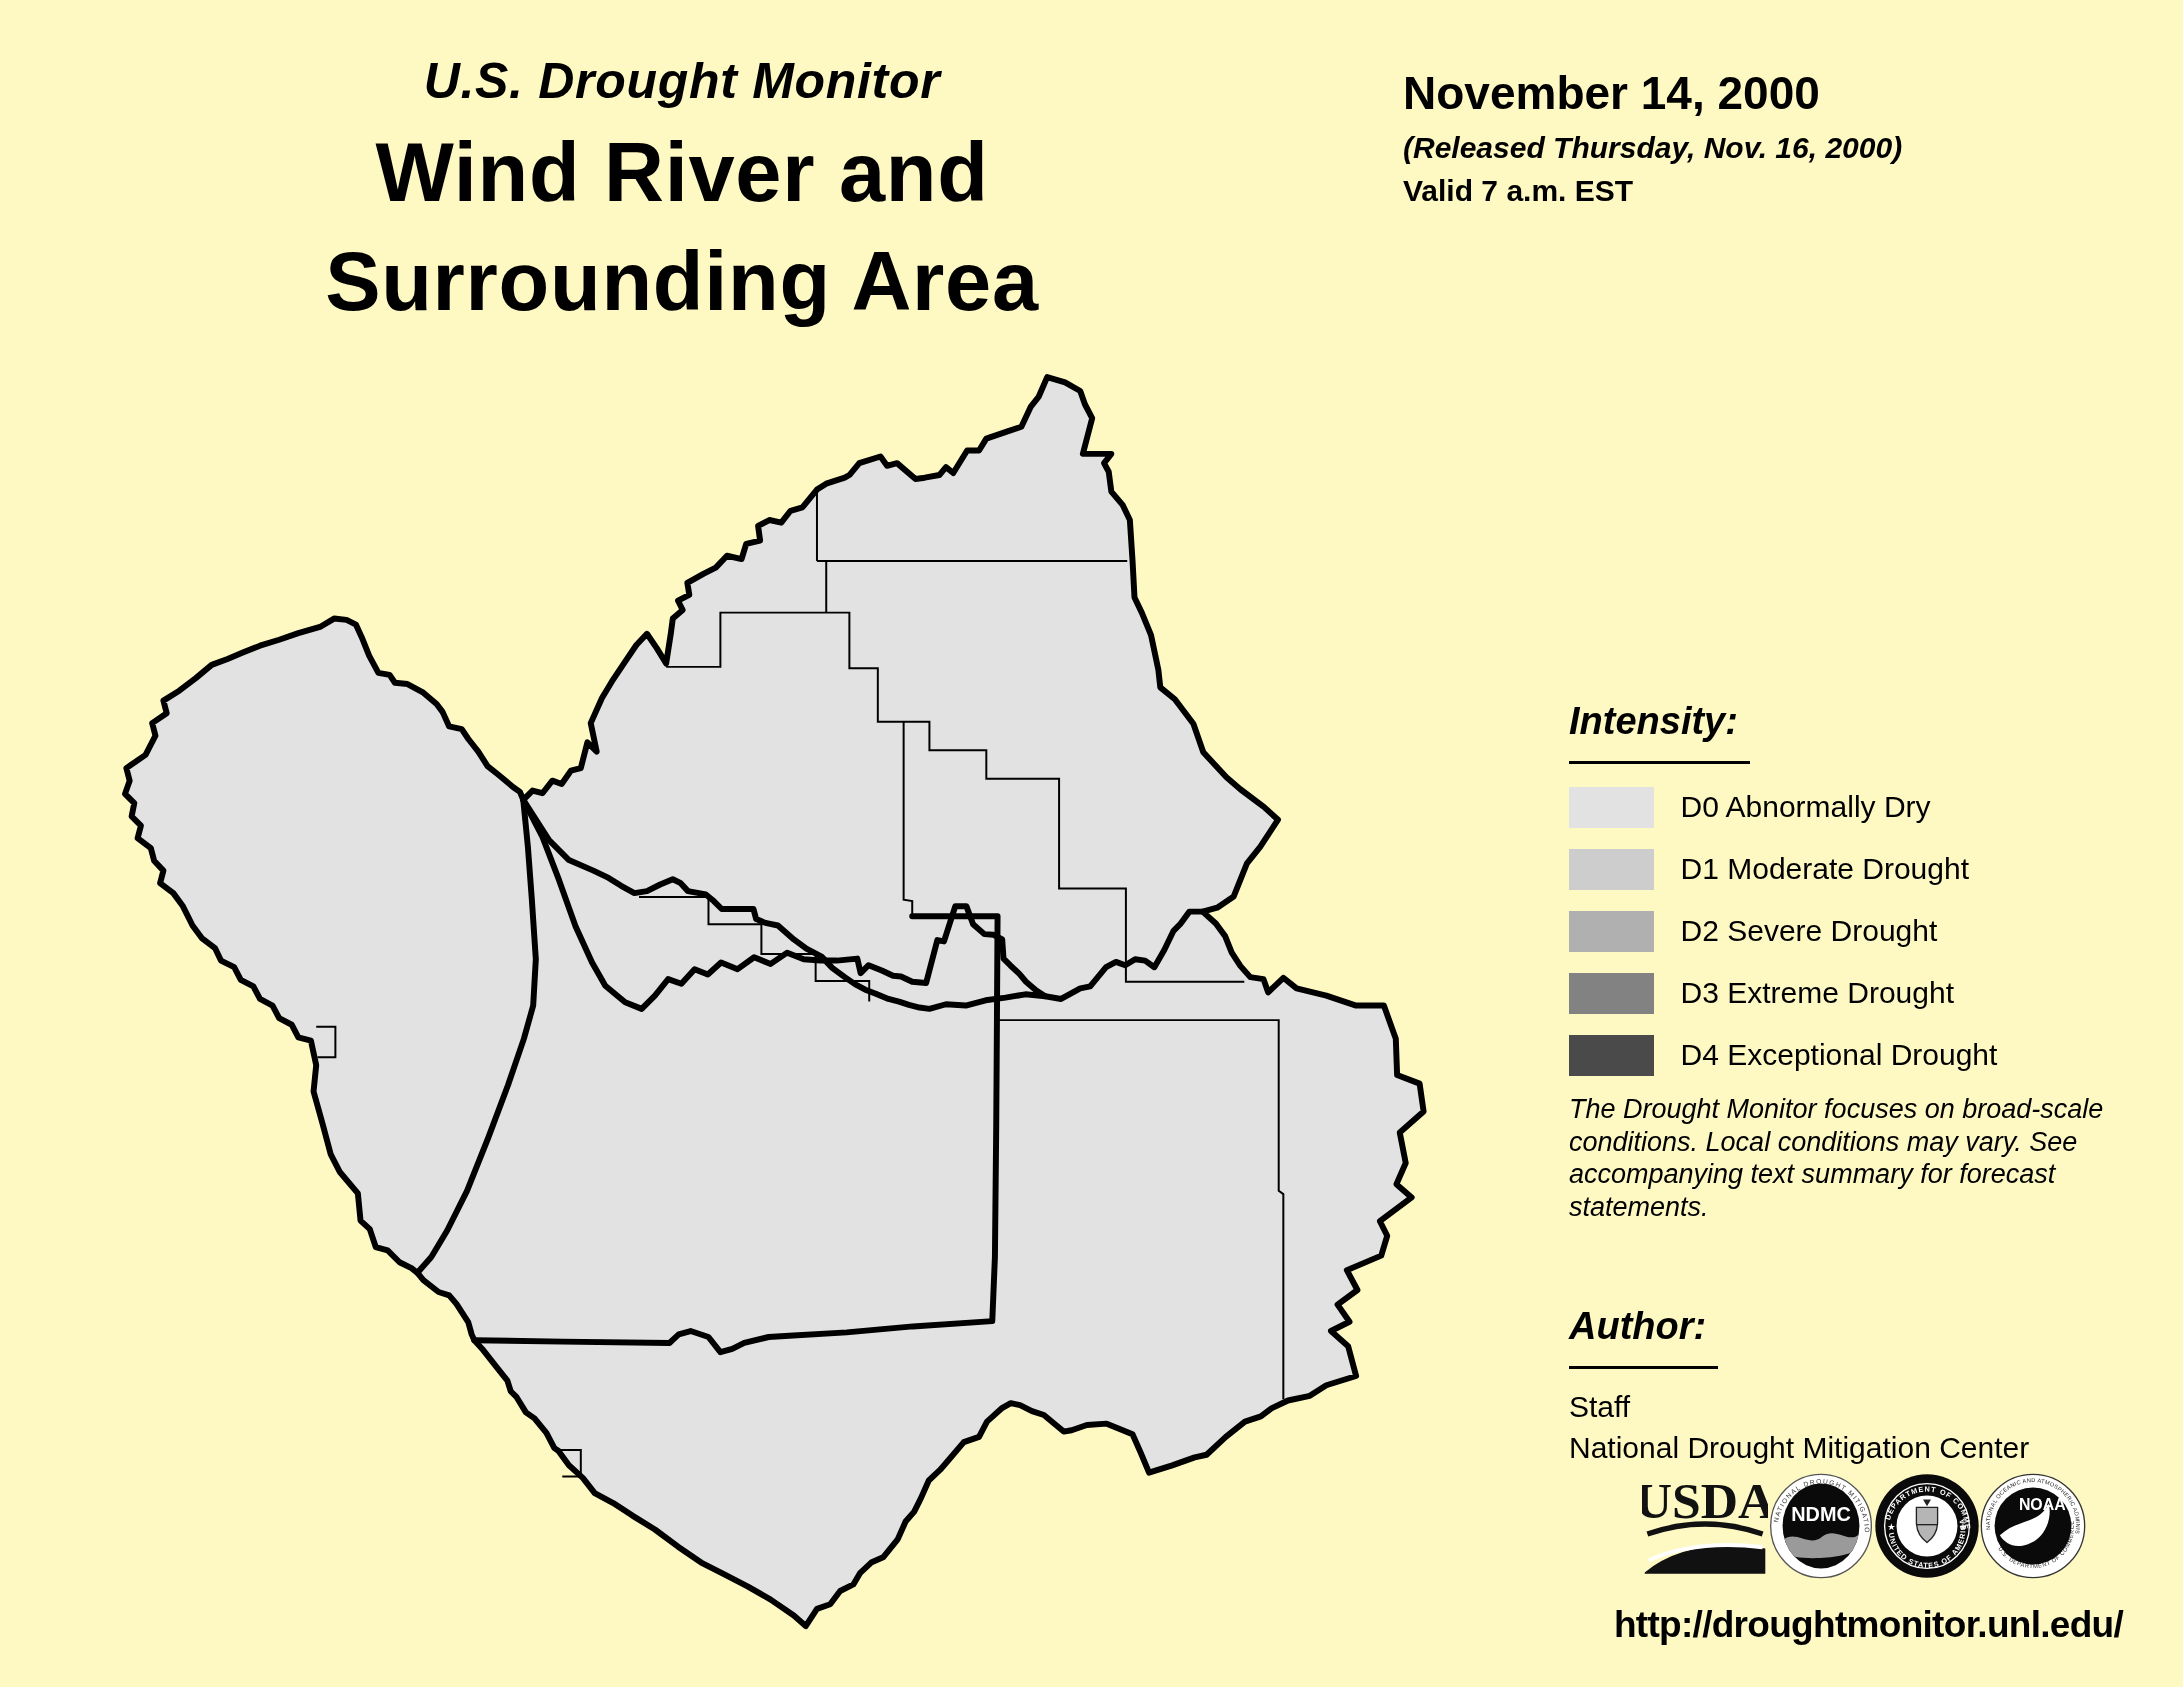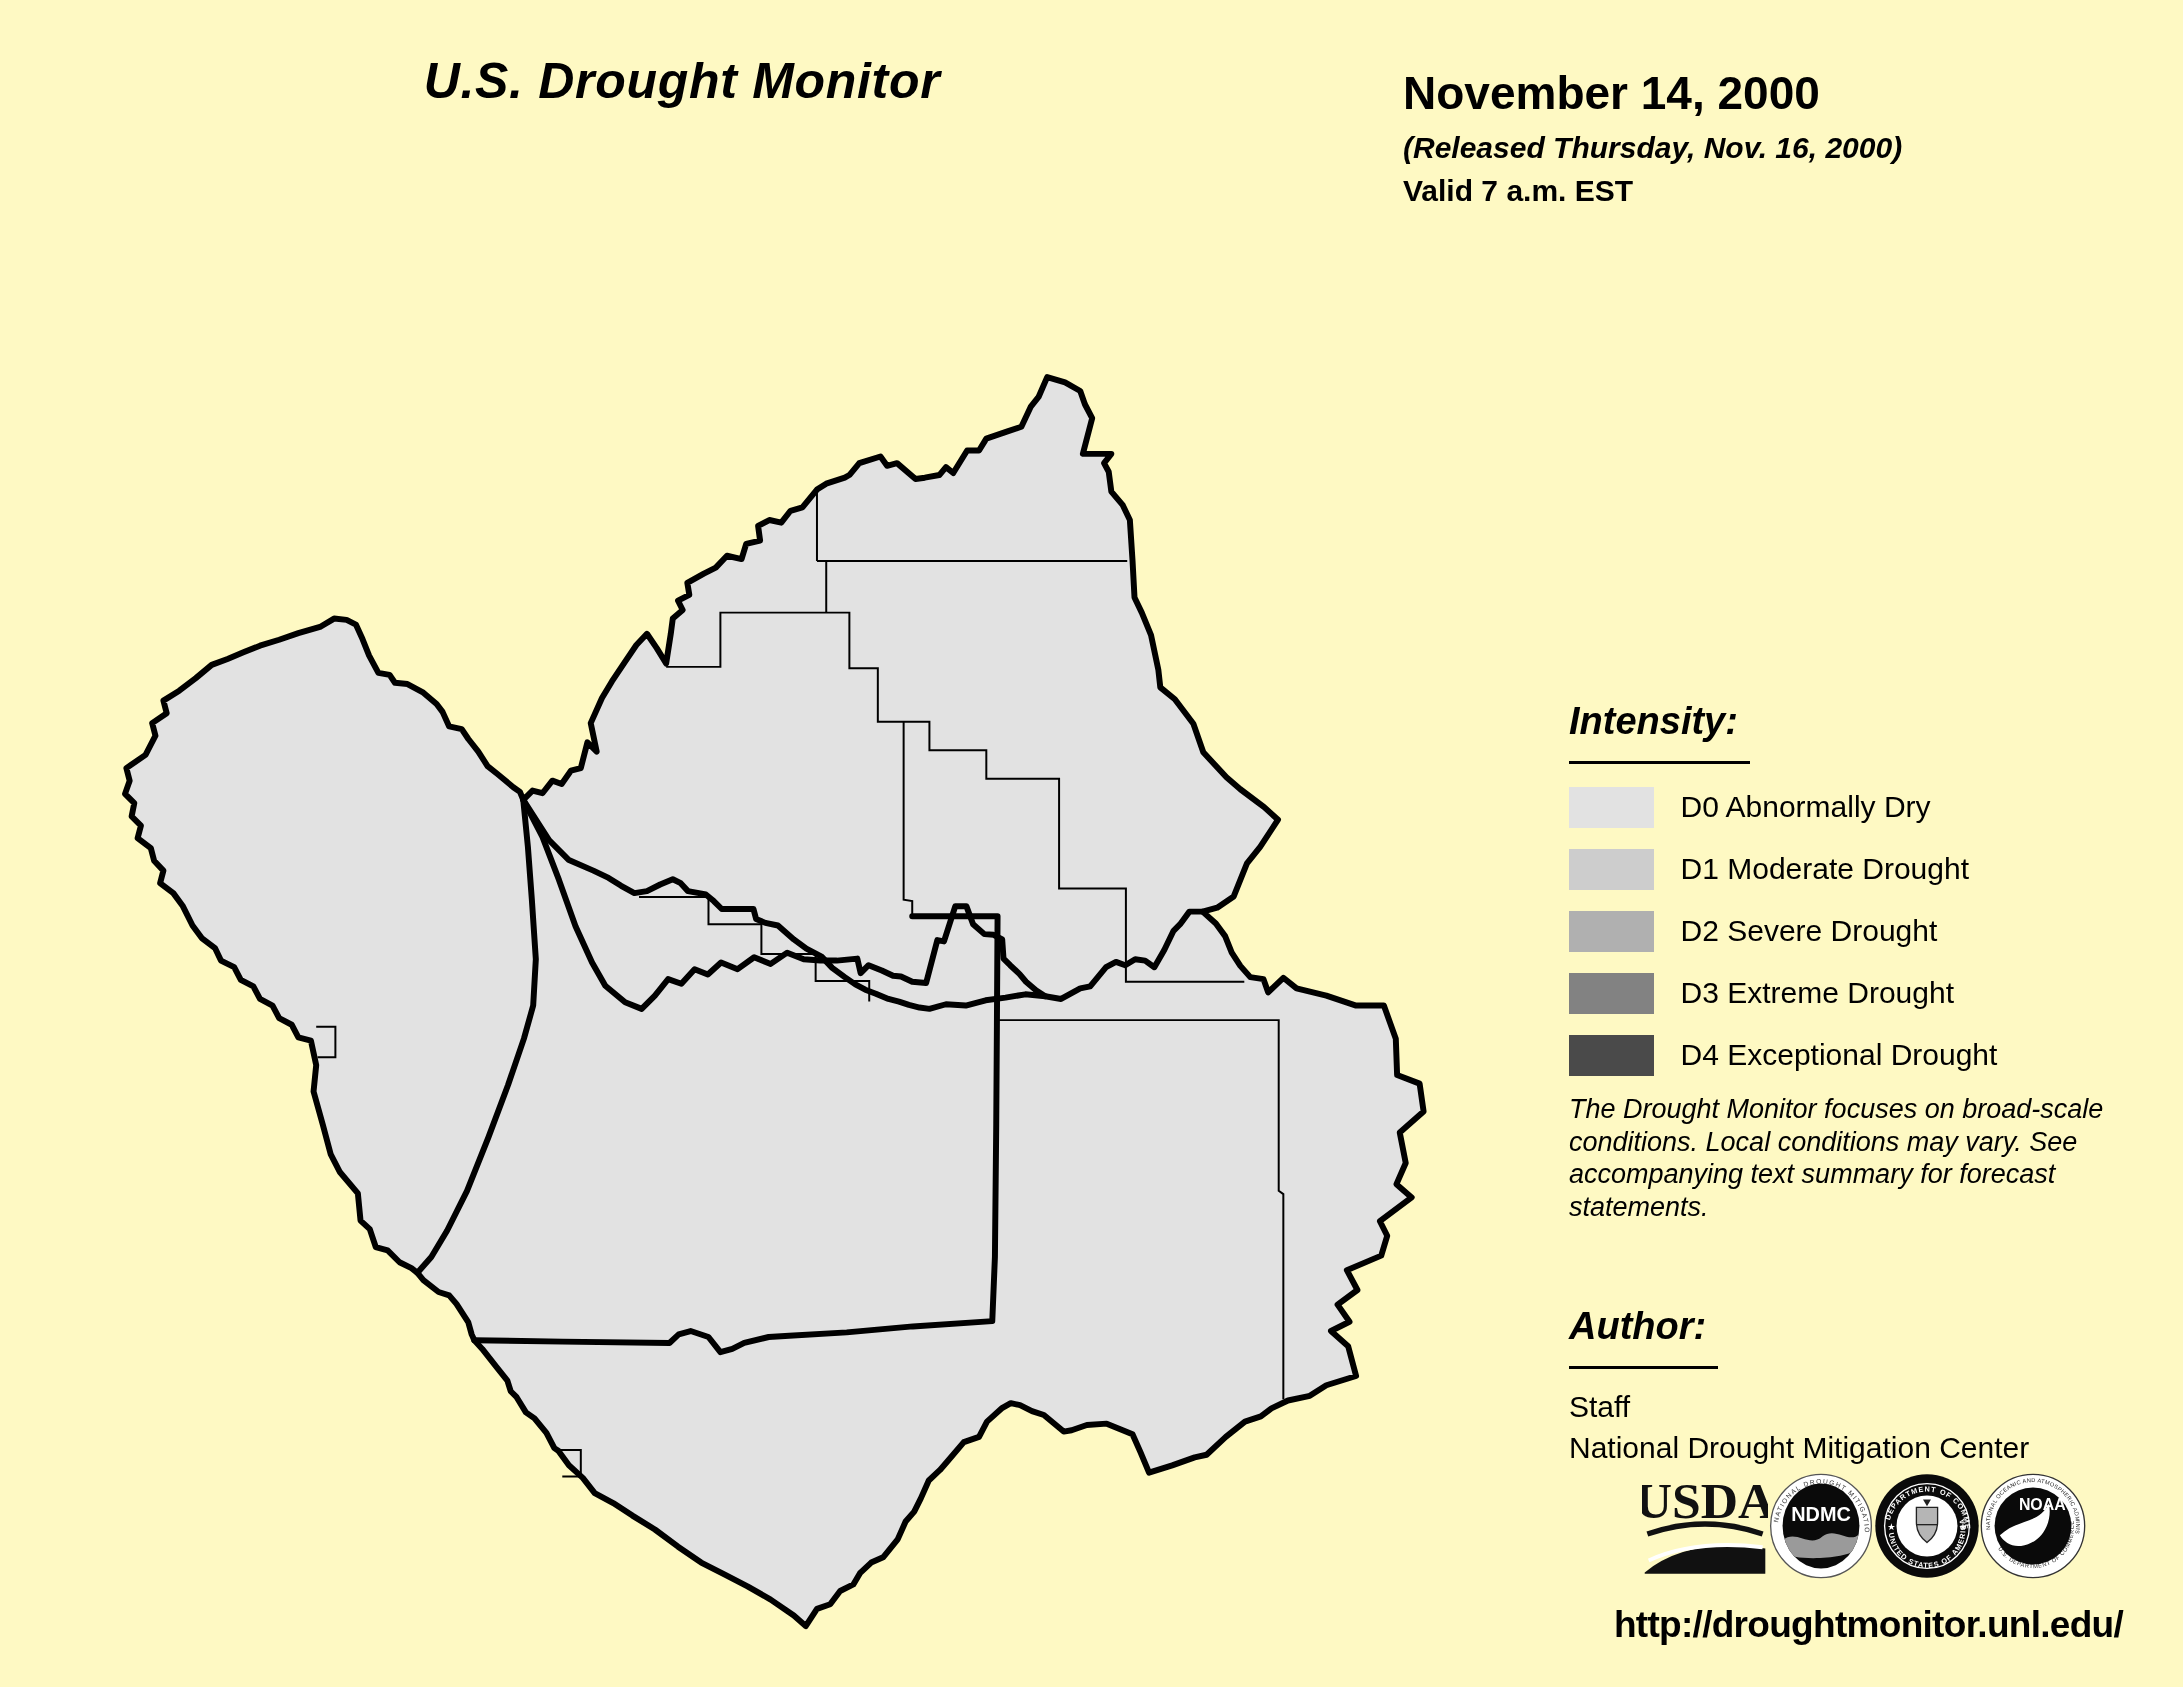--- a/index.html
+++ b/index.html
@@ -63,20 +63,24 @@
       <path d="M966,1356 L1071,1356 1071,1397 1151,1397 1151,1442 1233,1442 1233,1483 1314,1483 1314,1514"></path>
       <path d="M1366,1091 L1366,1360 1379,1362 1379,1385"></path>
       <path d="M1508,1542 L1933,1542 1933,1800 1940,1805 1940,2115"></path>
       <path d="M847,2192 L878,2192 878,2232 850,2232"></path>
       <path d="M478,1552 L507,1552 507,1598 480,1598"></path>
     </g>
   </svg>
 
   <div class="abs titles">
     <div class="kicker">U.S. Drought Monitor</div>
+    <div class="maintitle">
+      <div>Wind River and</div>
+      <div>Surrounding Area</div>
+    </div>
   </div>
 
   <div class="abs dateblock">
     <div class="date-main">November 14, 2000</div>
     <div class="date-released">(Released Thursday, Nov. 16, 2000)</div>
     <div class="date-valid">Valid 7 a.m. EST</div>
   </div>
 
   <div class="abs legend">
     <div class="colheading">Intensity:</div>

